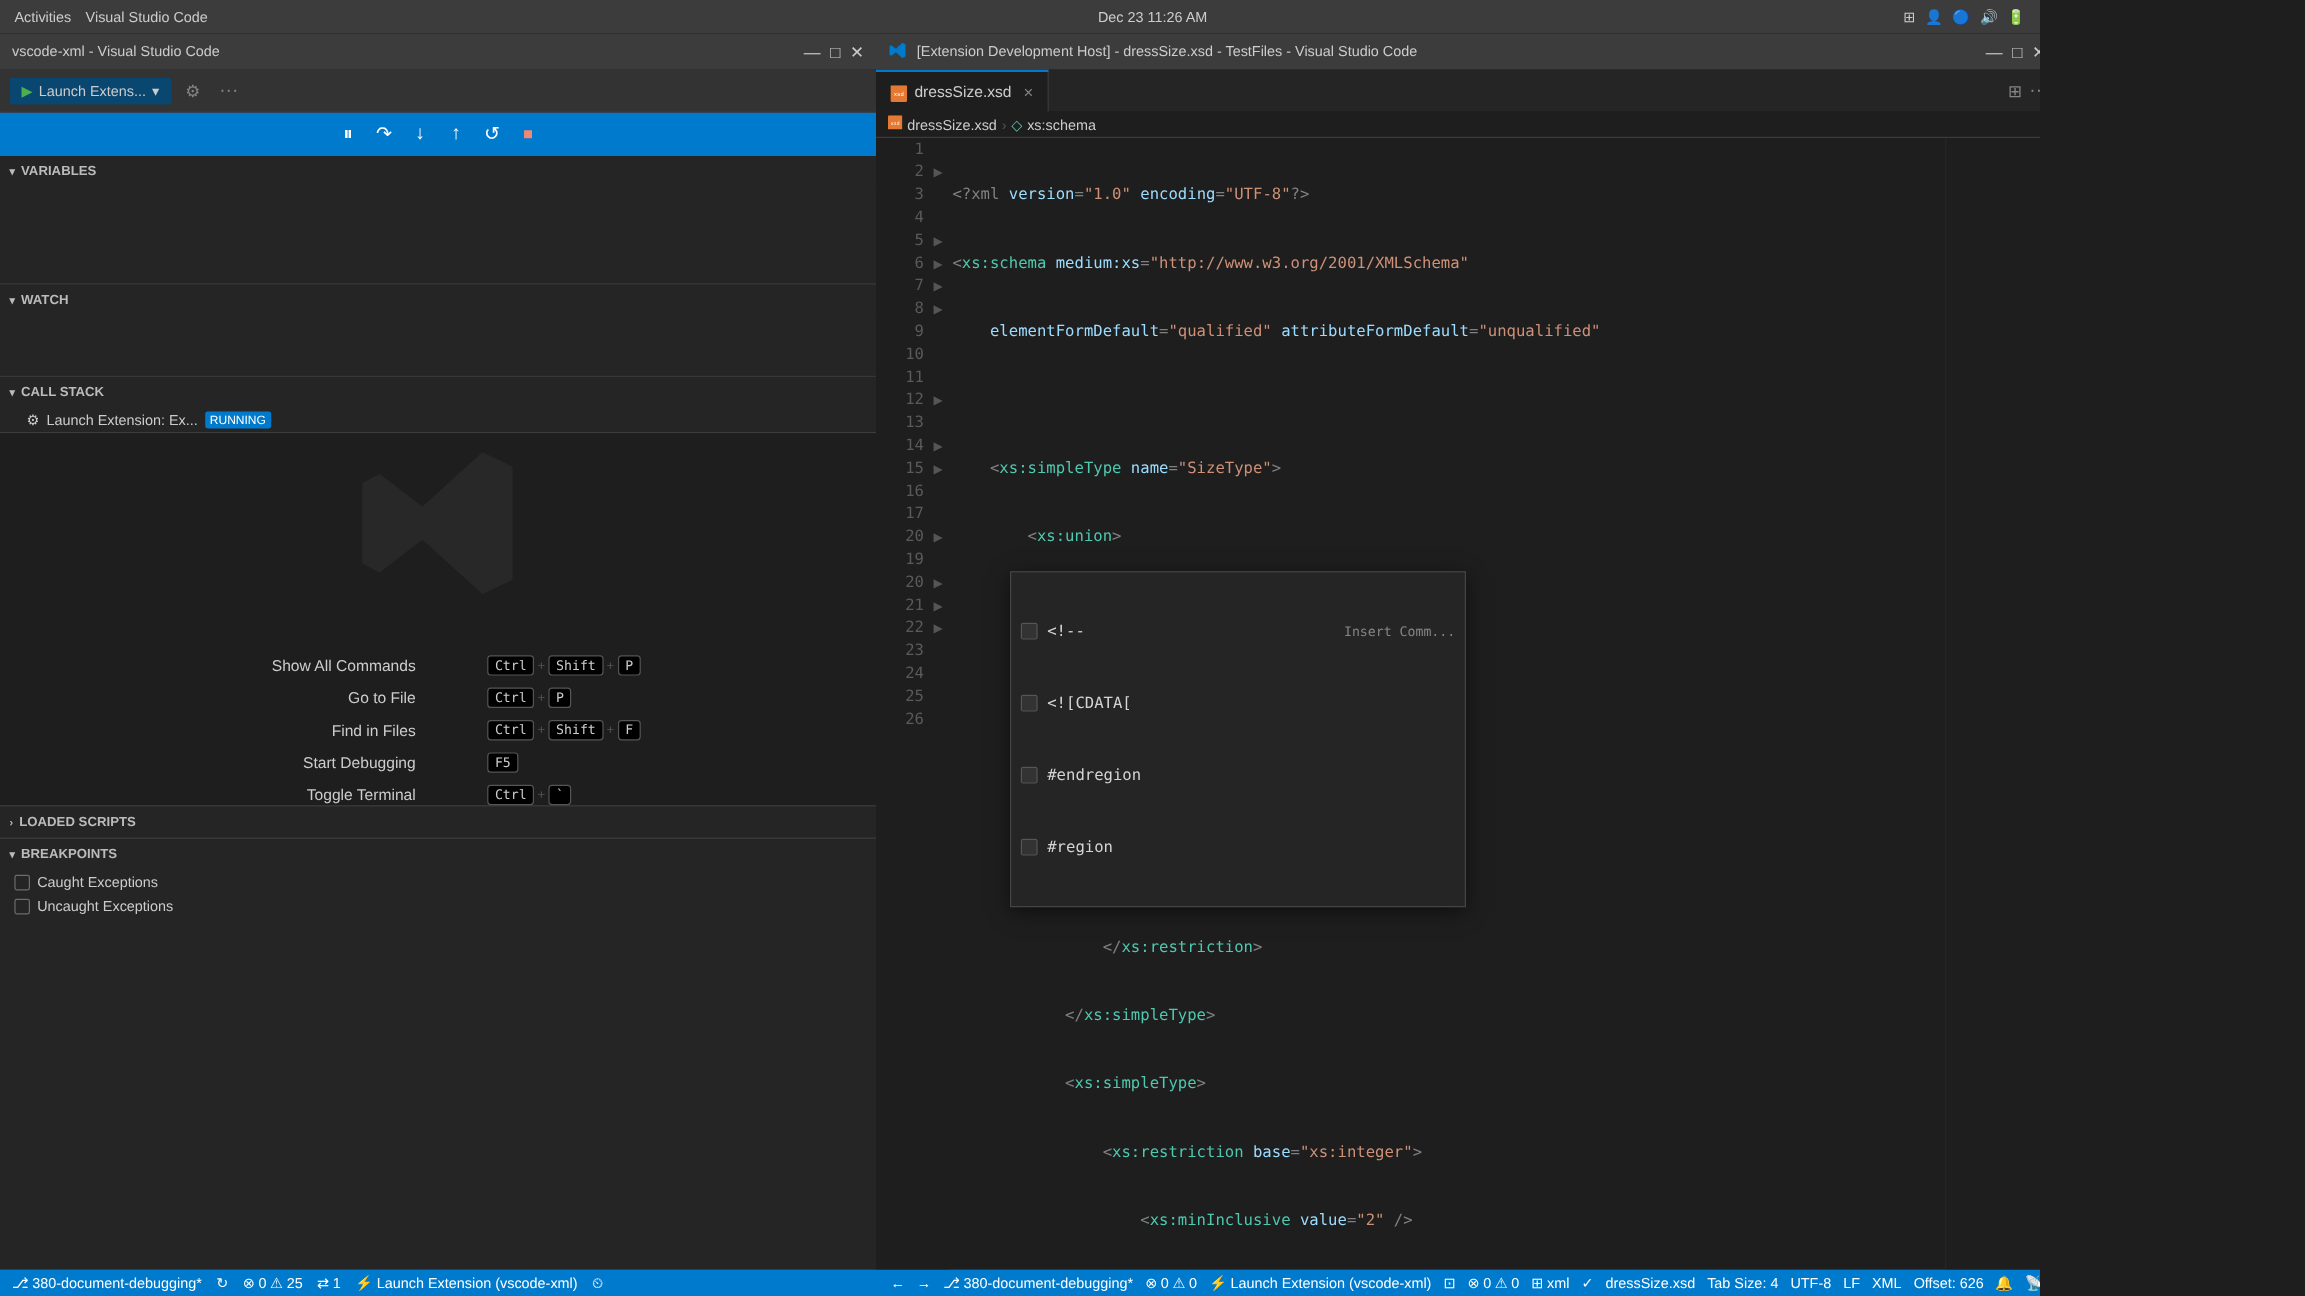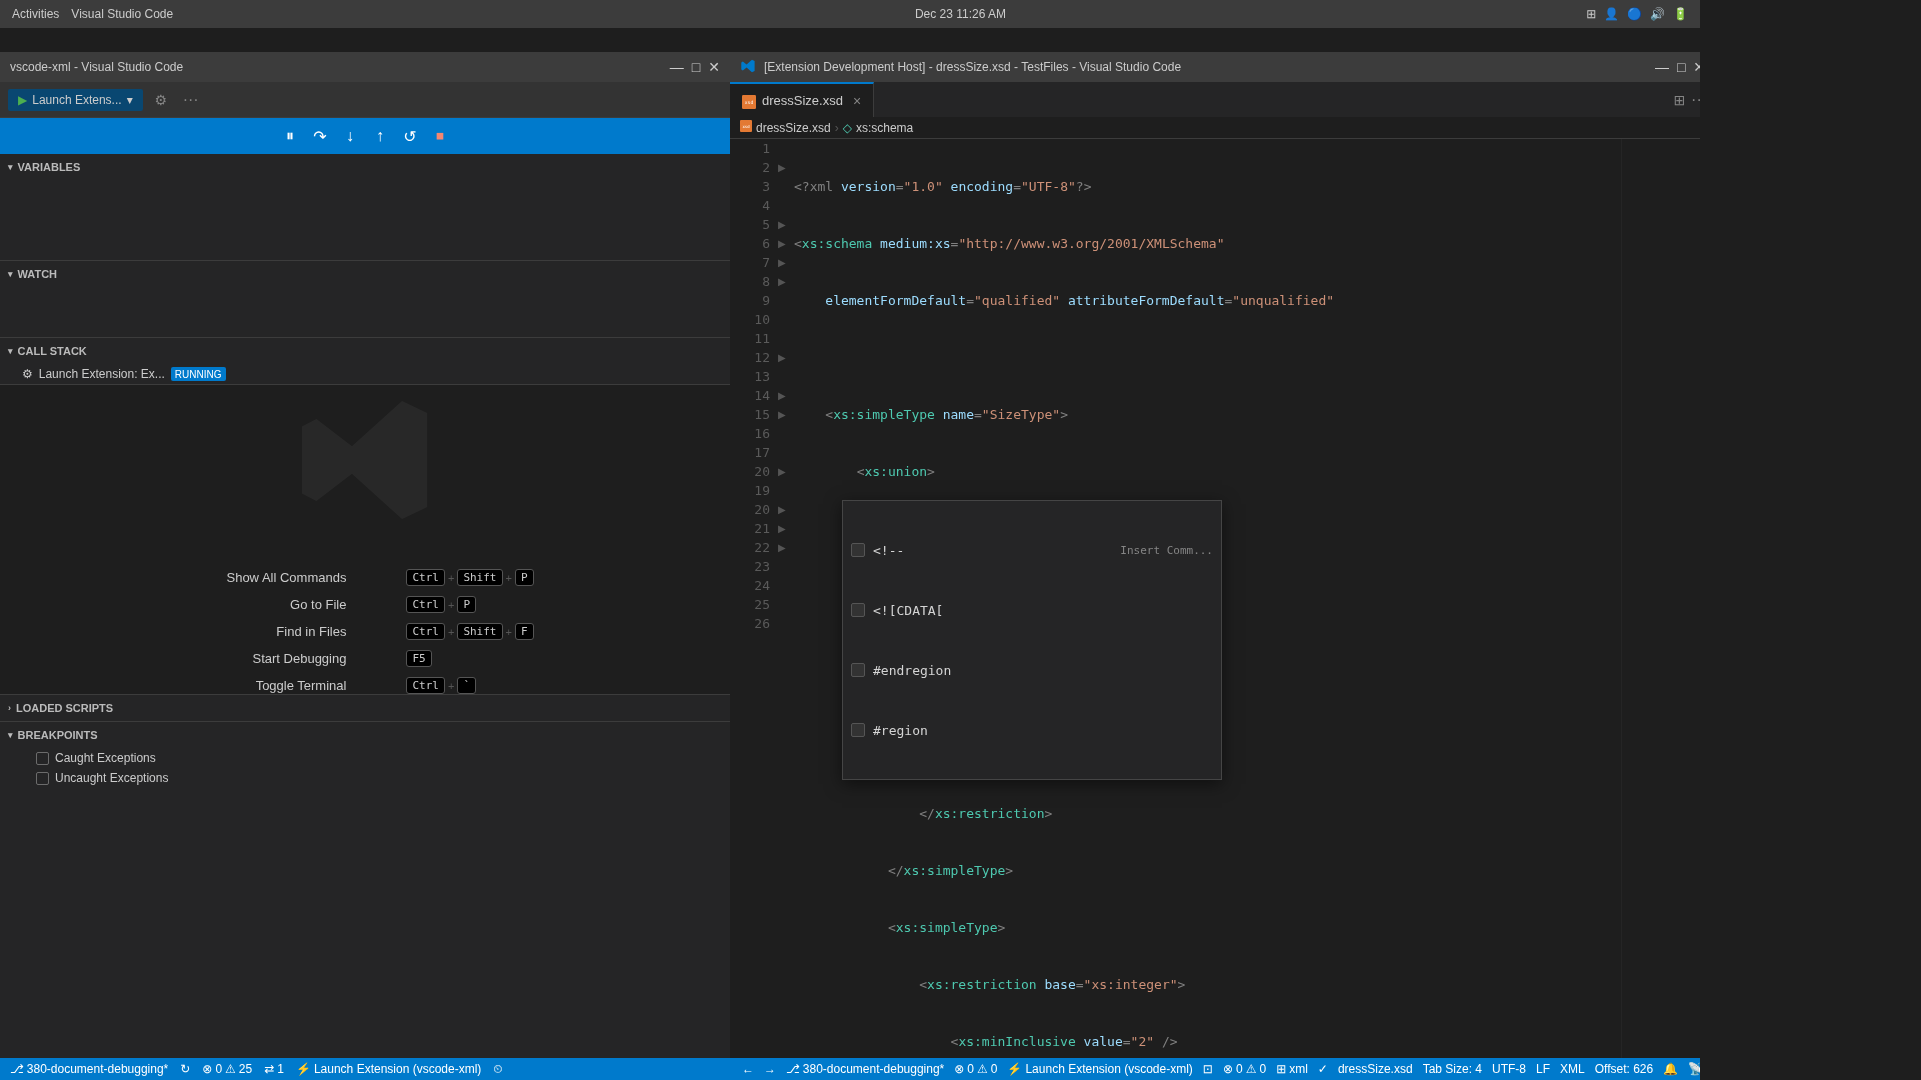--- a/index.html
+++ b/index.html
@@ -31,21 +31,20 @@
 
     
     .call-stack-section { flex: 0 0 auto; }
 
     
     .screen {
       width: 1700px;
       height: 1080px;
       display: flex;
       flex-direction: column;
-      gap: 24px;
     }
     
     .windows-row {
       display: flex;
       flex: 1;
       overflow: hidden;
     }
 
     
     .vsc-left {
@@ -208,21 +207,21 @@
       color: #cccccc;
       font-family: monospace;
     }
     .key-sep { color: #555; font-size: 11px; }
 
     .loaded-scripts-sec { border-top: 1px solid #3c3c3c; }
     .breakpoints-sec { border-top: 1px solid #3c3c3c; }
     .bp-row {
       display: flex;
       align-items: center;
-      padding: 3px 8px 3px 36px;
+      padding: 3px 8px 3px 12px;
       font-size: 12px;
       color: #cccccc;
       gap: 6px;
     }
     .bp-cb {
       width: 13px;
       height: 13px;
       border: 1px solid #6c6c6c;
       border-radius: 2px;
       background: transparent;

